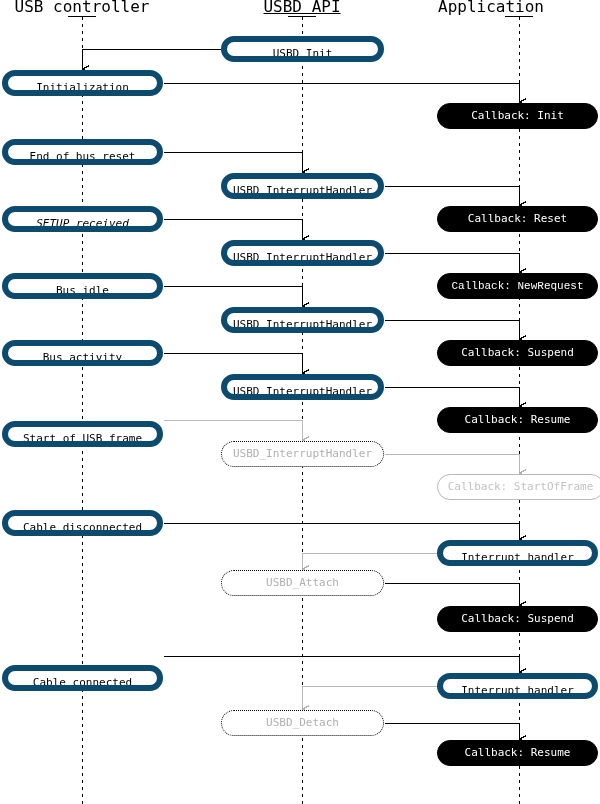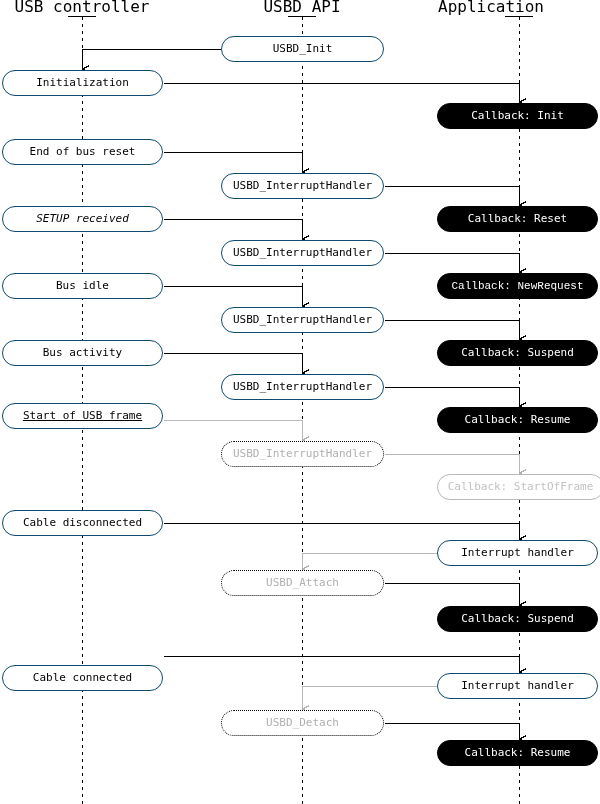--- a/index.html
+++ b/index.html
@@ -36,21 +36,21 @@
     height:26px;
     line-height:24px;
     text-align:center;
     font-size:11px;
     white-space:nowrap;
     overflow:hidden;
     border-radius:13px;
   }
   .node.solid{
     background:#ffffff;
-    border:1px solid #0c4a6e;
+    border:6px solid #0c4a6e;
     color:#000000;
   }
   .node.filled{
     background:#000000;
     border:1px solid #000000;
     color:#ffffff;
   }
   .node.ghost-dotted{
     background:#ffffff;
     border:1px dotted #000000;
@@ -99,39 +99,39 @@
         <path d="M163.5,523.5 L519.5,523.5 L519.5,539" fill="none" stroke="#000000" stroke-width="1.2" marker-end="url(#ah-black)"></path>
         <path d="M436.5,553.5 L302.5,553.5 L302.5,569" fill="none" stroke="#b8b8b8" stroke-width="1.2" marker-end="url(#ah-gray)"></path>
         <path d="M384.5,583.5 L519.5,583.5 L519.5,605" fill="none" stroke="#000000" stroke-width="1.2" marker-end="url(#ah-black)"></path>
         <path d="M163.5,656.5 L519.5,656.5 L519.5,672" fill="none" stroke="#000000" stroke-width="1.2" marker-end="url(#ah-black)"></path>
         <path d="M436.5,686.5 L302.5,686.5 L302.5,709" fill="none" stroke="#b8b8b8" stroke-width="1.2" marker-end="url(#ah-gray)"></path>
         <path d="M384.5,723.5 L519.5,723.5 L519.5,739" fill="none" stroke="#000000" stroke-width="1.2" marker-end="url(#ah-black)"></path>
       </g>
   </svg>
   <div id="headers-group">
       <div class="col-header" style="left: 82px;">USB controller</div>
-      <div class="col-header" style="left: 302px;">USBD API</div>
+      <div class="col-header" style="left: 302px; text-decoration: underline;">USBD API</div>
       <div class="col-header" style="left: 491px;">Application</div>
     </div>
   <div id="nodes-group">
       <div class="node solid" style="left: 221px; top: 36px; width: 163px;">USBD_Init</div>
       <div class="node solid" style="left: 2px; top: 70px; width: 161px;">Initialization</div>
       <div class="node filled" style="left: 437px; top: 103px; width: 161px;">Callback: Init</div>
       <div class="node solid" style="left: 2px; top: 139px; width: 161px;">End of bus reset</div>
       <div class="node solid" style="left: 221px; top: 173px; width: 163px;">USBD_InterruptHandler</div>
       <div class="node solid" style="left: 2px; top: 206px; width: 161px; font-style: italic;">SETUP received</div>
       <div class="node filled" style="left: 437px; top: 206px; width: 161px;">Callback: Reset</div>
       <div class="node solid" style="left: 221px; top: 240px; width: 163px;">USBD_InterruptHandler</div>
       <div class="node solid" style="left: 2px; top: 273px; width: 161px;">Bus idle</div>
       <div class="node filled" style="left: 437px; top: 273px; width: 161px; font-family: Liberation Mono, monospace;">Callback: NewRequest</div>
       <div class="node solid" style="left: 221px; top: 307px; width: 163px;">USBD_InterruptHandler</div>
       <div class="node solid" style="left: 2px; top: 340px; width: 161px;">Bus activity</div>
       <div class="node filled" style="left: 437px; top: 340px; width: 161px;">Callback: Suspend</div>
       <div class="node solid" style="left: 221px; top: 374px; width: 163px;">USBD_InterruptHandler</div>
-      <div class="node solid" style="left: 2px; top: 403px; width: 161px; text-decoration: underline;">Start of USB frame</div>
+      <div class="node solid" style="left: 2px; top: 421px; width: 161px; text-decoration: underline;">Start of USB frame</div>
       <div class="node filled" style="left: 437px; top: 407px; width: 161px;">Callback: Resume</div>
       <div class="node ghost-dotted" style="left: 221px; top: 441px; width: 163px;">USBD_InterruptHandler</div>
       <div class="node ghost-solid" style="left: 437px; top: 474px; width: 167px;">Callback: StartOfFrame</div>
       <div class="node solid" style="left: 2px; top: 510px; width: 161px;">Cable disconnected</div>
       <div class="node solid" style="left: 437px; top: 540px; width: 161px;">Interrupt handler</div>
       <div class="node ghost-dotted" style="left: 221px; top: 570px; width: 163px;">USBD_Attach</div>
       <div class="node filled" style="left: 437px; top: 606px; width: 161px;">Callback: Suspend</div>
       <div class="node solid" style="left: 2px; top: 665px; width: 161px; text-align: center;">Cable connected</div>
       <div class="node solid" style="left: 437px; top: 673px; width: 161px;">Interrupt handler</div>
       <div class="node ghost-dotted" style="left: 221px; top: 710px; width: 163px;">USBD_Detach</div>

